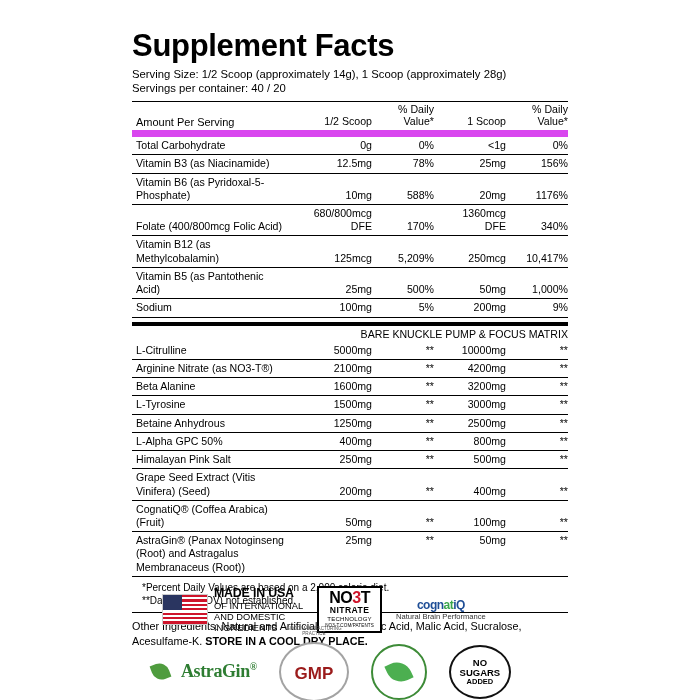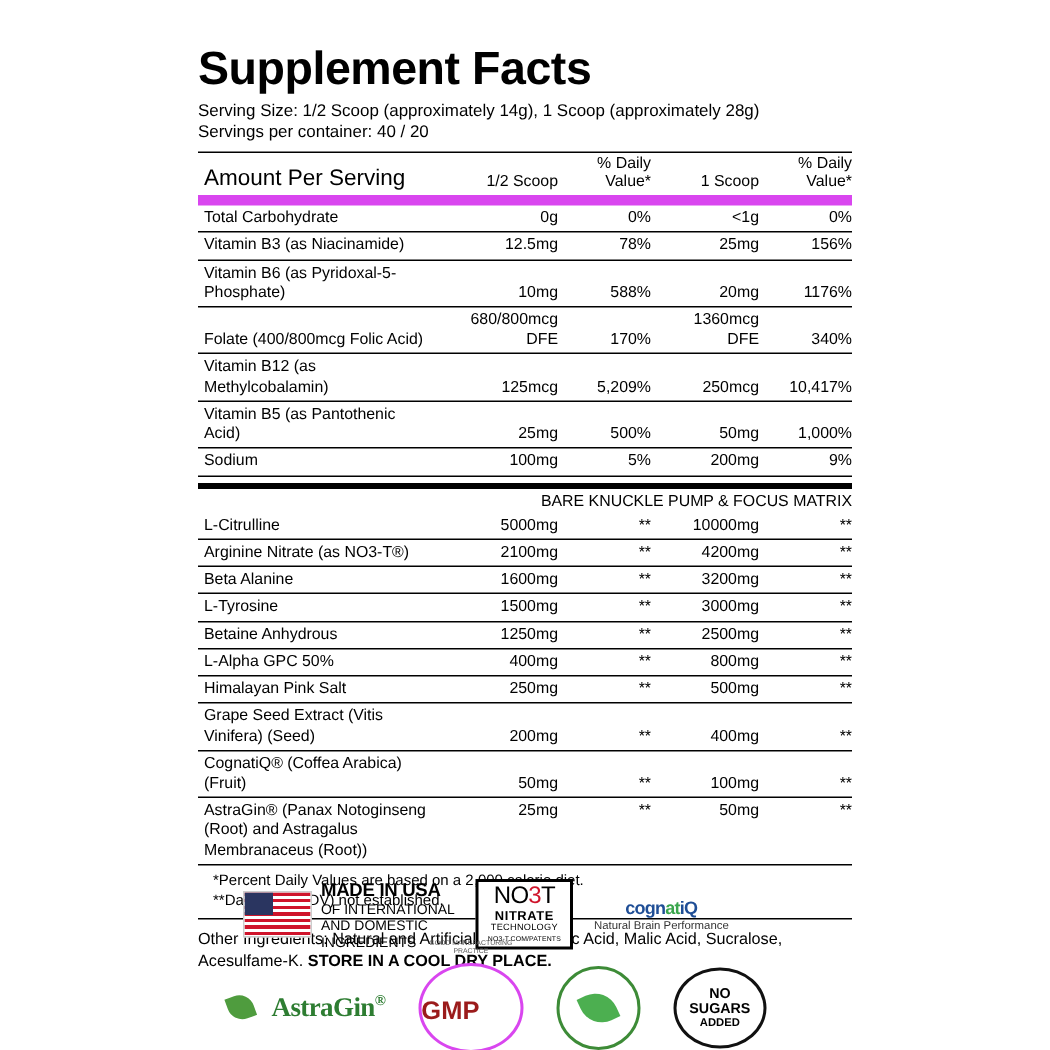--- a/index.html
+++ b/index.html
@@ -60,21 +60,21 @@
   }
   .hdr-row th {
     font-weight: bold;
     border-bottom: 7px solid #d946ef;
     padding-bottom: 2px;
     font-size: 10.6px;
     line-height: 1.12;
   }
   .hdr-row th.name {
     vertical-align: bottom;
-    font-size: 15px;
+    font-size: 11px;
   }
   .thickrule td {
     padding: 0;
     height: 0;
     border-bottom: 4px solid #000;
   }
   .nutrient td {
     border-bottom: 0.8px solid #000;
     line-height: 1.25;
   }
@@ -155,21 +155,21 @@
   .usa-text { font-size: 9.3px; line-height: 1.18; }
   .usa-text .big { font-size: 12.4px; font-weight: bold; letter-spacing: -0.2px; }
   
   .no3t {
     border: 2px solid #000;
     padding: 2px 6px 3px 6px;
     text-align: center;
     background: #fff;
   }
   .no3t .top {
-    font-size: 16px; font-weight: normal; letter-spacing: -0.5px; line-height: 1;
+    font-size: 16px; font-weight: bold; letter-spacing: -0.5px; line-height: 1;
   }
   .no3t .top .red { color: #cf142b; }
   .no3t .mid { font-size: 8.6px; font-weight: bold; letter-spacing: 0.4px; line-height: 1.1; }
   .no3t .sub { font-size: 6.1px; letter-spacing: 0.2px; line-height: 1.1; }
   .no3t .tiny { font-size: 4.6px; letter-spacing: 0.1px; margin-top: 1px; }
   
   .cognatiq { text-align: center; }
   .cognatiq .word {
     font-size: 12px; font-weight: bold; color: #1f4e96; letter-spacing: -0.5px; line-height: 1;
   }
@@ -179,22 +179,22 @@
   .astragin { display: flex; align-items: center; gap: 12px; }
   .astragin .leaf {
     width: 17px; height: 17px; border-radius: 0 60% 0 60%;
     background: #4f9c3e; transform: rotate(-20deg);
   }
   .astragin .txt { font-size: 18px; font-weight: bold; color: #2e7d32; letter-spacing: -0.4px; font-family: "Liberation Serif", serif; }
   .astragin .txt .sm { font-size: 10px; vertical-align: super; }
   
   .gmp {
     width: 66px; height: 56px; border-radius: 50%;
-    border: 2px solid #d946ef; background: #fff;
-    display: flex; flex-direction: column; align-items: flex-start; justify-content: center;
+    border: 2px solid #a3a3a3; background: #fff;
+    display: flex; flex-direction: column; align-items: center; justify-content: center;
     text-align: center;
     gap: 29px;
   }
   .gmp .arc { font-size: 4.6px; color: #555; line-height: 1.1; }
   .gmp .mid { font-size: 17px; font-weight: bold; color: #9b1b1b; line-height: 1; }
   .gmp .bot { font-size: 5px; color: #555; }
   
   .leafcircle {
     width: 52px; height: 52px; border-radius: 50%;
     border: 2px solid #3d8b37; display: flex; align-items: center; justify-content: center;

